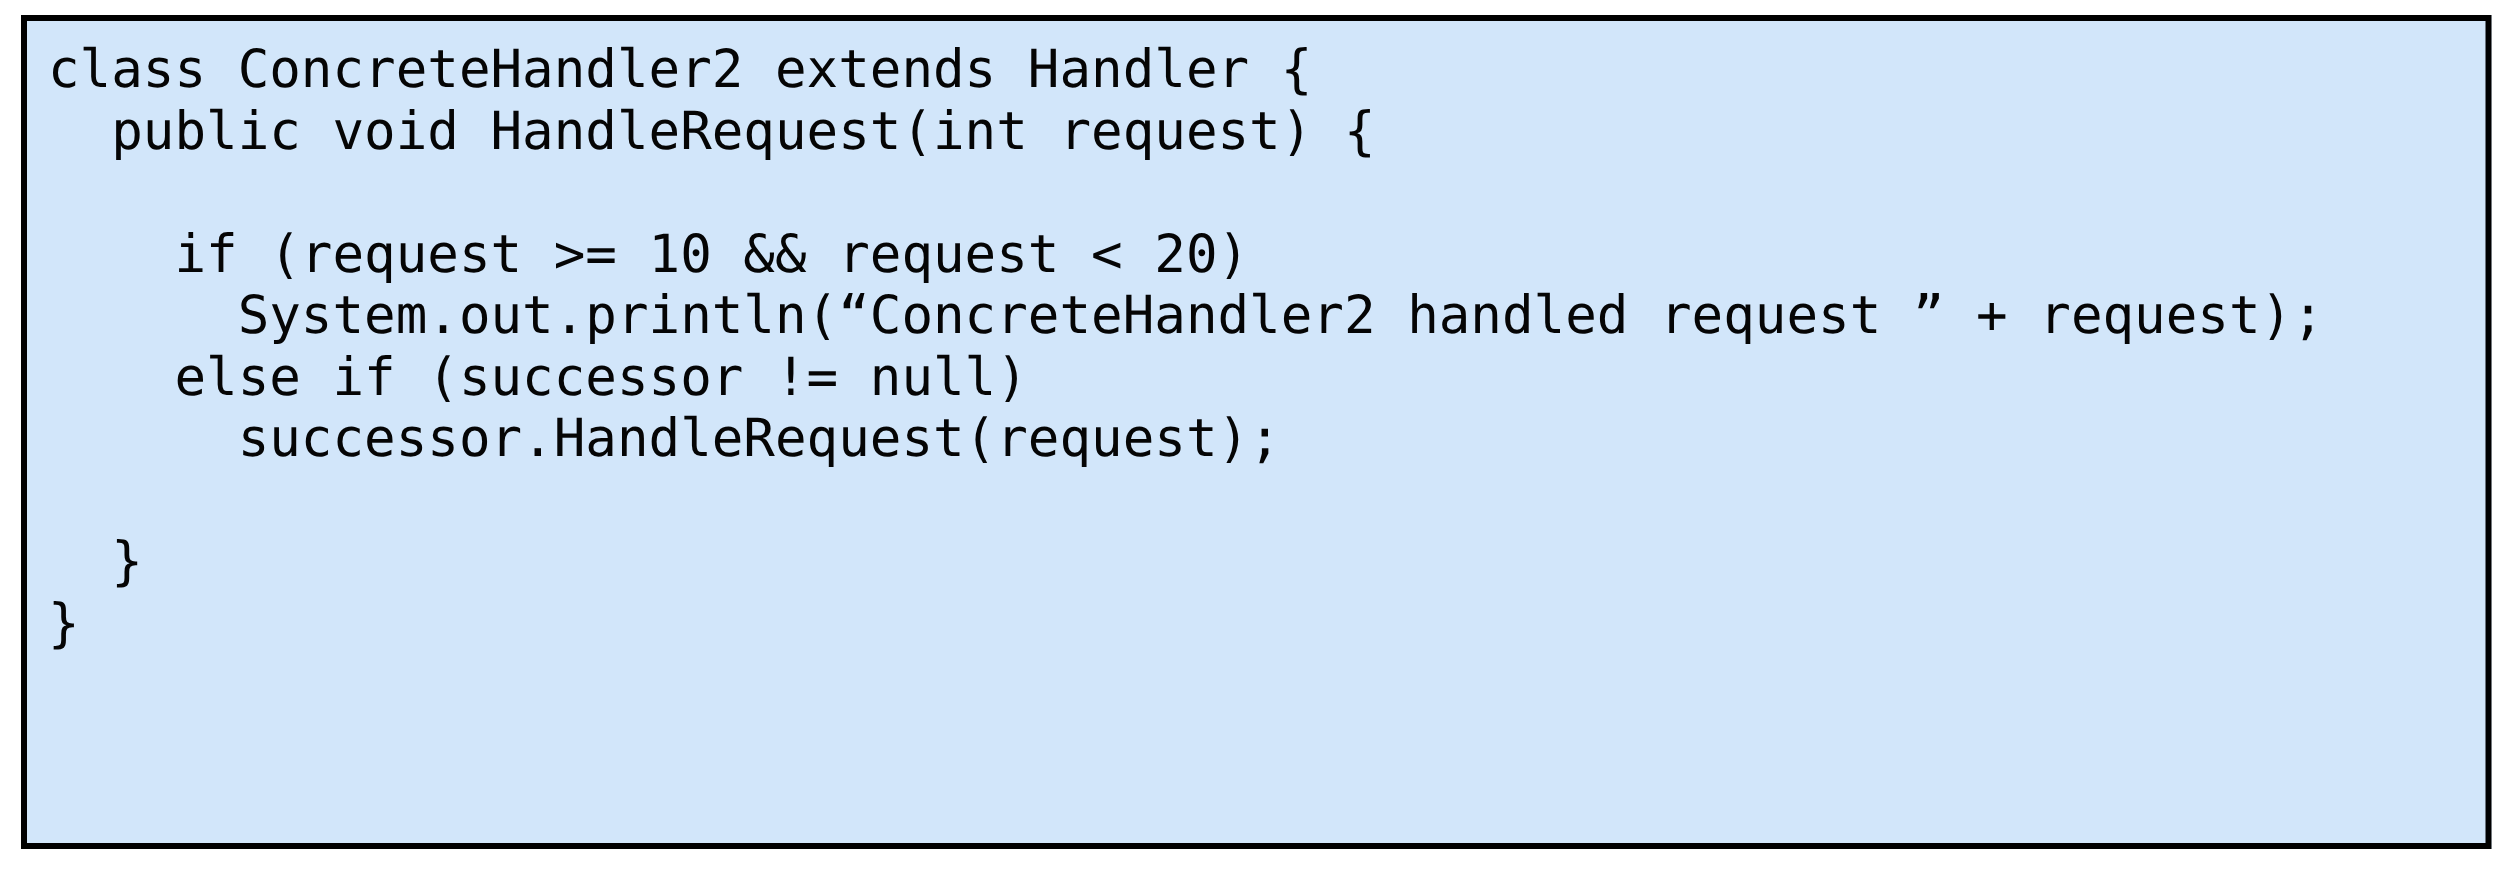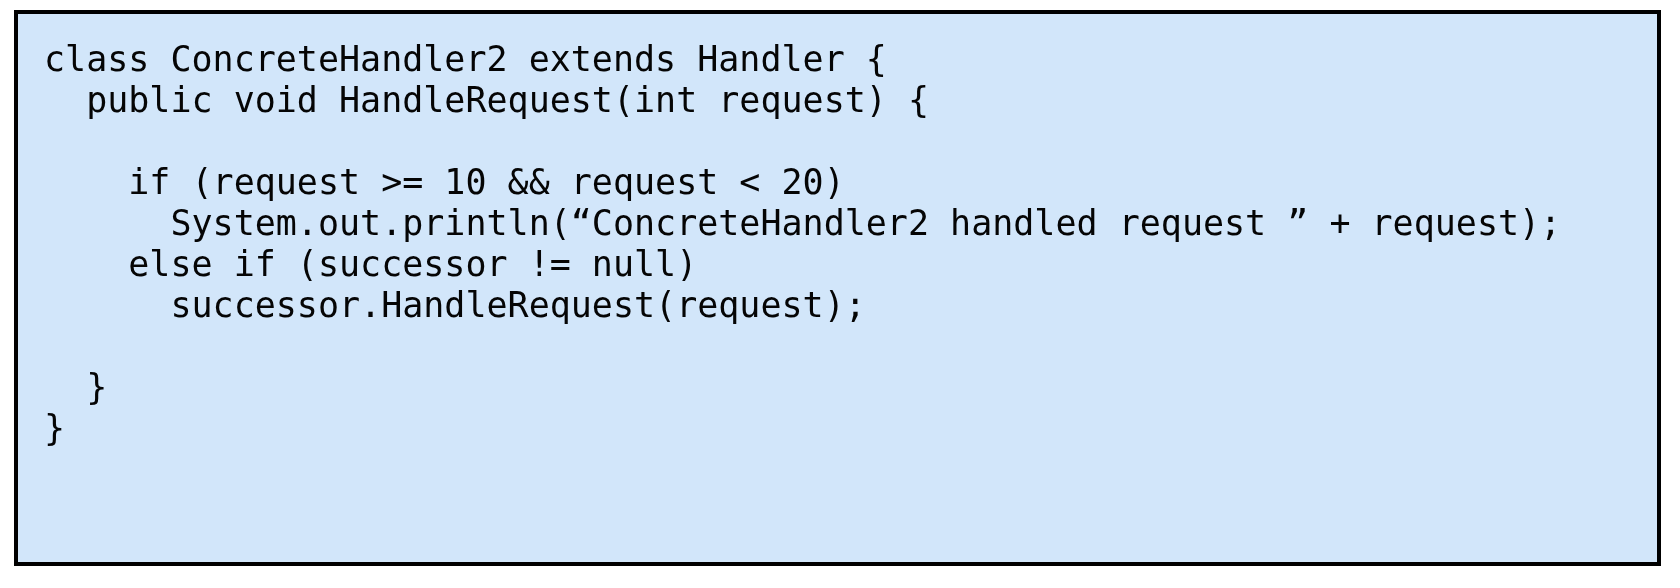--- a/index.html
+++ b/index.html
@@ -21,21 +21,21 @@
     position: absolute;
     left: 14px;
     top: 10px;
     width: 1647px;
     height: 556px;
     box-sizing: border-box;
     border: 4px solid #000000;
     background: #d2e6fa;
   }
   .code-box pre {
-    margin: 12px;
+    margin: 0;
     padding: 13px 14px;
     font-family: "DejaVu Sans Mono", monospace;
     font-size: 35px;
     line-height: 41px;
     color: #050505;
     white-space: pre;
     letter-spacing: 0px;
   }
 </style>
 </head>

